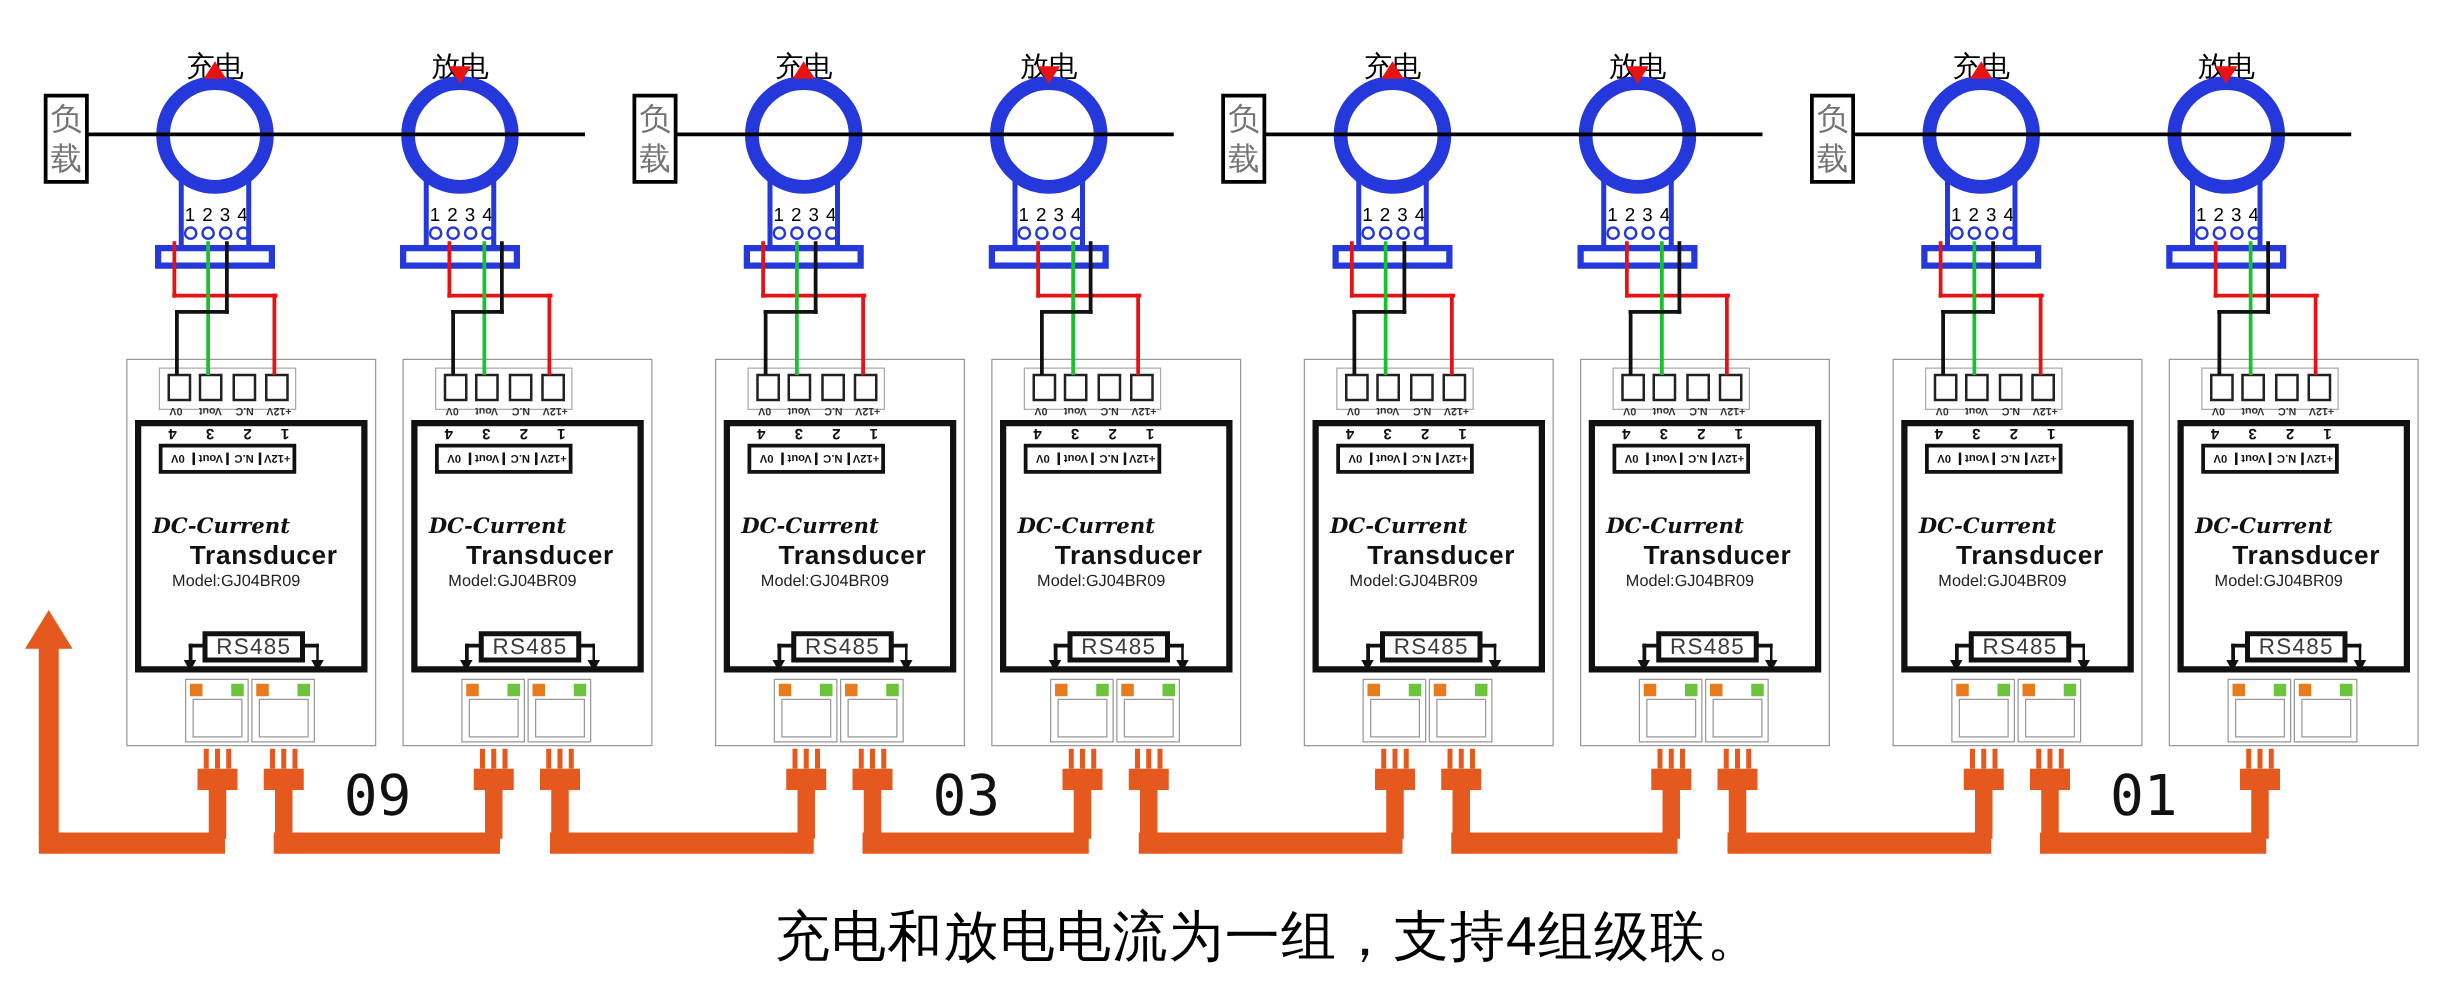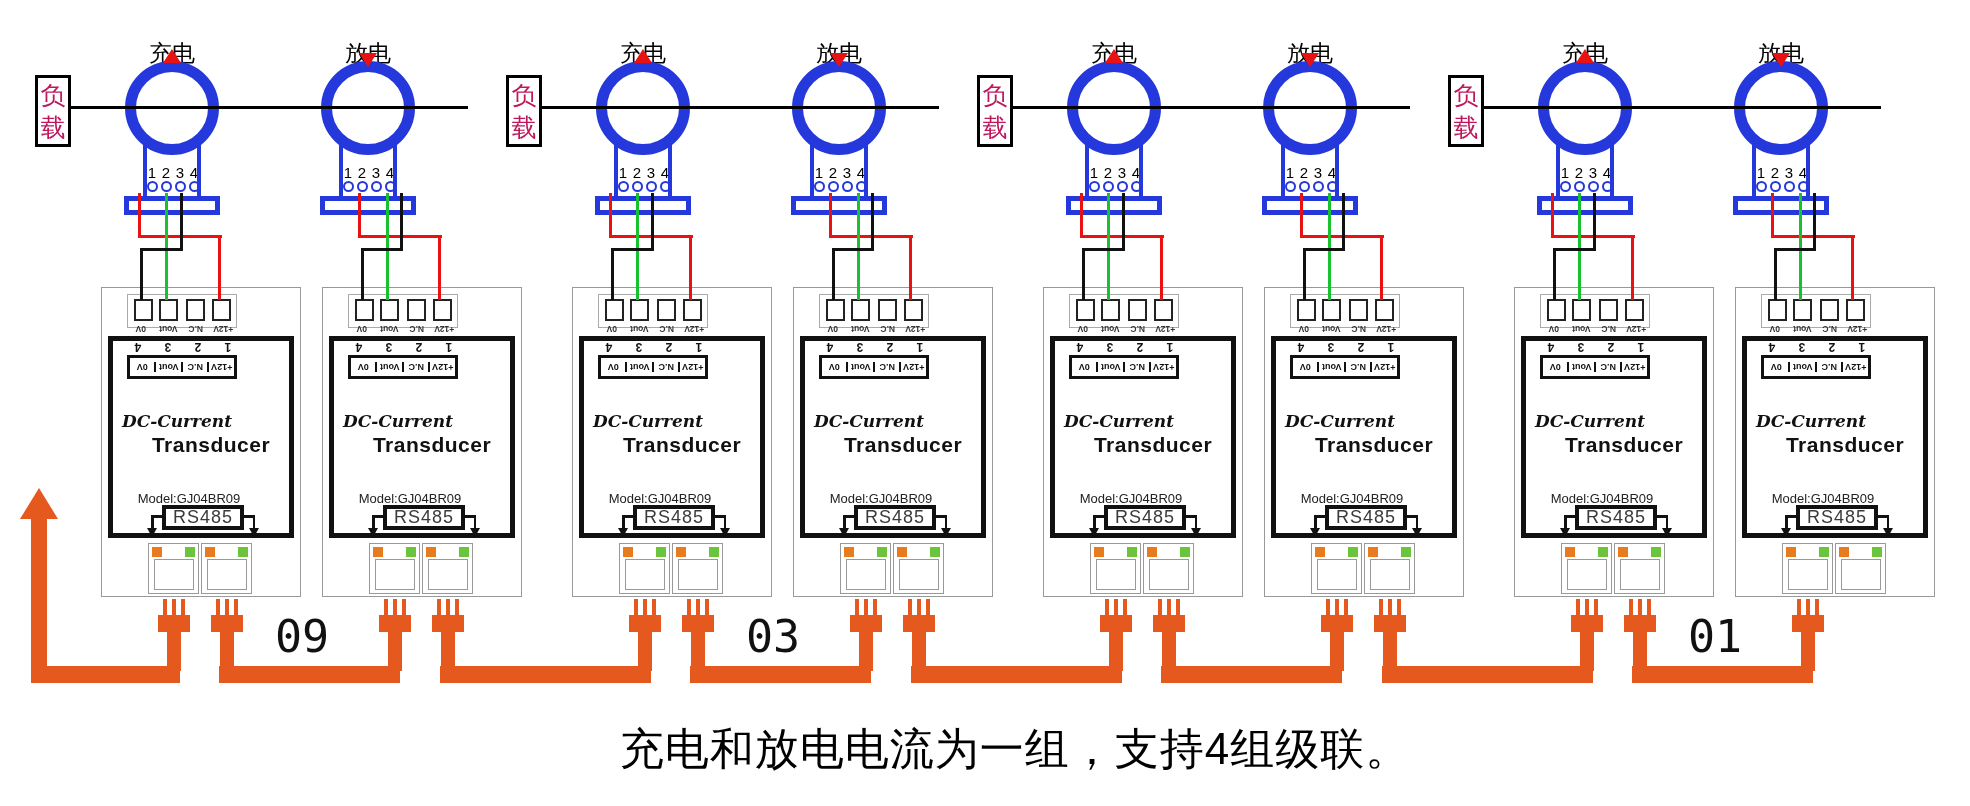--- a/index.html
+++ b/index.html
@@ -9,21 +9,21 @@
     font-family:"Liberation Sans", sans-serif; overflow:hidden;
   }
   .abs { position:absolute; }
 
   
   .group { top:0; width:660px; height:806px; z-index:1; }
 
   
   .load-box { left:35px; top:75px; width:36px; height:72px; border:3px solid #000;
               font-size:25px; line-height:1.26; text-align:center; padding-top:2px;
-              font-weight:500; color:#be185d; }
+              font-weight:500; color:#737373; }
   .bus-line { left:70px; top:106px; width:398px; height:3px; background:#000; z-index:6; }
 
   
   .ct { top:30px; width:120px; height:200px; z-index:2; }
   .ct-charge { left:112px; } .ct-discharge { left:308px; }
   .ct-label { left:0; top:8px; width:120px; text-align:center; font-size:23px; font-weight:500; color:#000; }
   .ring { left:13px; top:31px; width:94px; height:94px; border:11px solid var(--blue,#2438DB); border-radius:50%; z-index:2; }
   .leg { top:112px; width:4px; height:56px; background:var(--blue,#2438DB); z-index:1; }
   .leg-l { left:31px; } .leg-r { left:85px; }
   .dir-arrow { width:0; height:0; left:51px; z-index:3; }
@@ -65,21 +65,21 @@
   .t-labels { left:25px; top:34px; width:110px; height:12px; font-size:8.5px; font-weight:bold; color:#333; }
   .t-labels span { flex:1; text-align:center; }
   .inner-box { left:6px; top:48px; width:186px; height:202px; border:5px solid #111; background:#fff; }
   .n-row { left:21px; top:53px; width:120px; height:13px; font-size:12px; font-weight:bold; color:#111; }
   .n-row span { flex:1; text-align:center; }
   .l-strip { left:25px; top:67px; width:110px; height:24px; border:3px solid #111; font-size:9px; font-weight:bold; color:#111; align-items:center; }
   .l-strip span { flex:1; text-align:center; border-left:2px solid #111; line-height:10px; }
   .l-strip span:first-child { border-left:none; }
   .brand1 { left:0; top:123px; width:150px; text-align:center; font-family:"DejaVu Serif",serif; font-style:italic; font-weight:bold; font-size:17px; color:#111; }
   .brand2 { left:19px; top:145px; width:180px; text-align:center; font-weight:bold; font-size:21px; color:#111; letter-spacing:0.5px; }
-  .model  { left:0; top:169px; width:174px; text-align:center; font-size:13px; color:#222;margin-top:34px; }
+  .model  { left:0; top:169px; width:174px; text-align:center; font-size:13px; color:#222; }
   .rs-box { left:60px; top:217px; width:82px; height:25px; border:4px solid #111; text-align:center; font-size:18px; line-height:16px; color:#3a3a3a; letter-spacing:1px; }
   .rs-lh { left:49px; top:227px; width:12px; height:2.5px; background:#111; }
   .rs-lv { left:49px; top:227px; width:2.5px; height:14px; background:#111; }
   .rs-lt { left:45px; top:240px; width:0; height:0; border-left:5px solid transparent; border-right:5px solid transparent; border-top:9px solid #111; }
   .rs-rh { left:141px; top:227px; width:12px; height:2.5px; background:#111; }
   .rs-rv { left:150.5px; top:227px; width:2.5px; height:14px; background:#111; }
   .rs-rt { left:147px; top:240px; width:0; height:0; border-left:5px solid transparent; border-right:5px solid transparent; border-top:9px solid #111; }
   .port { top:255px; width:51px; height:51px; border:1.5px solid #999; background:#fff; }
   .port-a { left:46px; } .port-b { left:99px; }
   .led-o { left:3px; top:3px; width:10px; height:10px; background:var(--led_orange,#E87B1E); }

